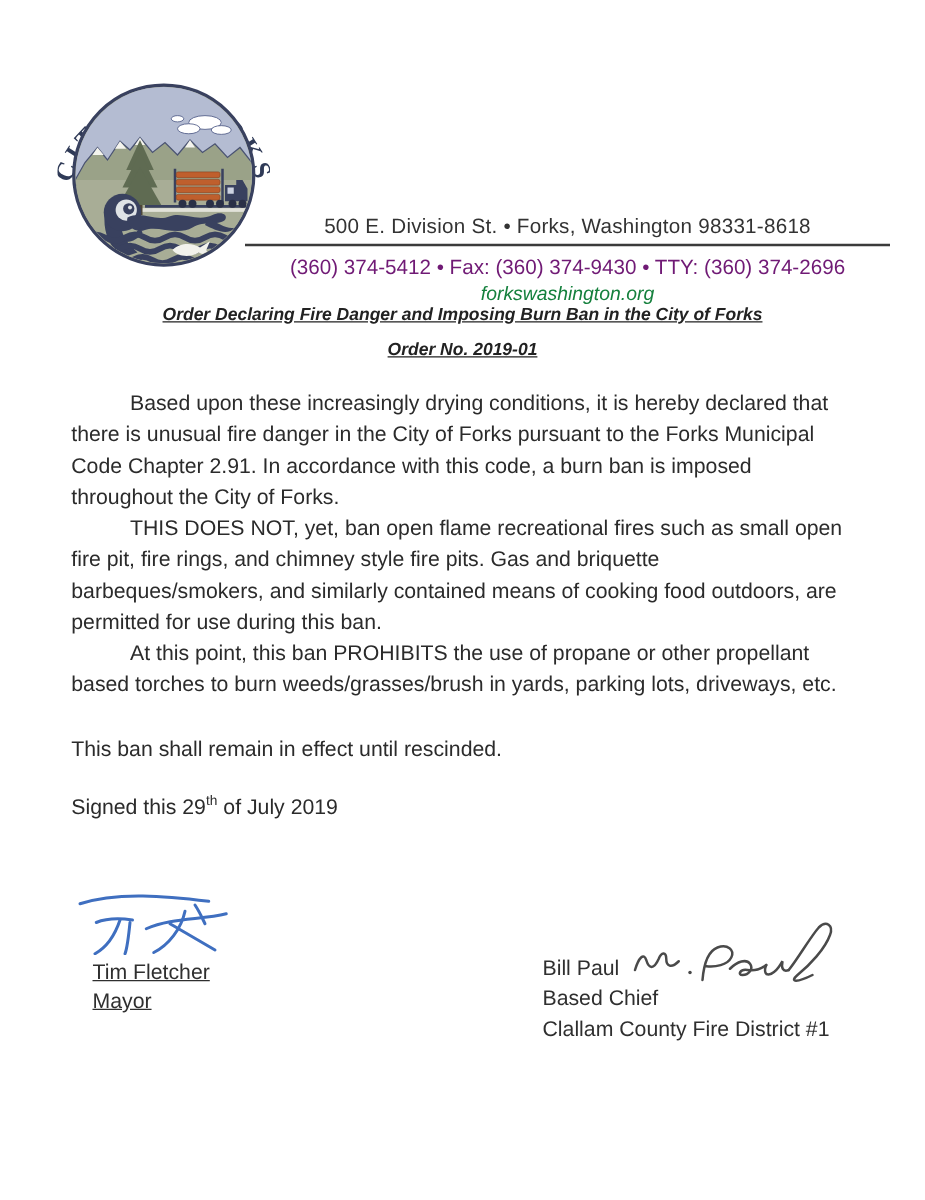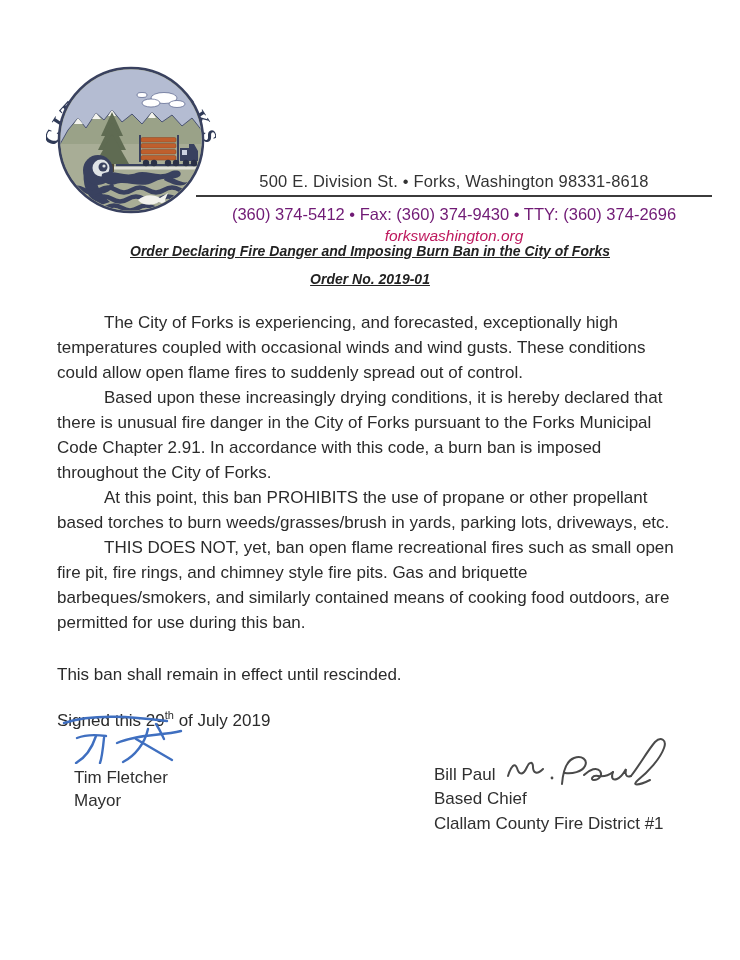--- a/index.html
+++ b/index.html
@@ -12,40 +12,40 @@
     color:#2f2f2f;
     overflow:hidden;
   }
 
   
   .seal{position:absolute;left:46px;top:18px;width:170px;height:208px;}
   .contact{position:absolute;left:196px;right:28px;top:128px;text-align:center;margin-top:44px;}
   .contact .address{font-size:16.5px;letter-spacing:.2px;color:#333;}
   .contact .rule{border:none;border-top:2px solid #3b3b3b;margin:4px 0 0 0;}
   .contact .phone{font-size:16.5px;margin-top:8px;color:#701a75;}
-  .contact .website{font-size:15.5px;font-style:italic;margin-top:3px;color:#be185d;}
+  .contact .website{font-size:15.5px;font-style:italic;margin-top:3px;color:#15803d;}
 
   
   .order-title{position:absolute;top:237px;left:0;width:100%;text-align:center;
     font-weight:bold;font-style:italic;font-size:14px;line-height:28px;color:#222;}
   .order-title .t-line{text-decoration:underline;}
 
   
   .body-text{position:absolute;left:57px;top:310px;width:628px;
     font-size:17px;line-height:25px;color:#2b2b2b;}
   .body-text p{margin:0;text-indent:47px;}
   .center-line{text-indent:0 !important;}
   .effect-line{margin-top:27px !important;}
   .signed-line{margin-top:21px !important;}
   .signed-line sup{font-size:11px;vertical-align:super;line-height:0;}
 
   
   .sig-mayor{position:absolute;left:57px;top:708px;font-size:17px;line-height:23px;}
   .sig-mayor .sig-img{display:block;margin-left:2px;}
-  .sig-mayor .sig-lines{padding-left:17px;margin-top:2px;}
+  .sig-mayor .sig-lines{padding-left:17px;margin-top:2px;text-decoration:underline;}
   .sig-chief{position:absolute;left:434px;top:763px;font-size:17px;line-height:24.5px;}
   .sig-chief .chief-row{position:relative;height:24px;}
   .sig-chief .chief-script{position:absolute;left:66px;top:-29px;}
 </style>
 </head>
 <body>
 
 <div class="page">
 
   <svg class="seal" viewBox="0 0 170 208" xmlns="http://www.w3.org/2000/svg">
@@ -139,24 +139,23 @@
     <div class="phone">(360) 374-5412 • Fax: (360) 374-9430 • TTY: (360) 374-2696</div>
     <div class="website">forkswashington.org</div>
   </div>
 
   <div class="order-title">
     <div class="t-line">Order Declaring Fire Danger and Imposing Burn Ban in the City of Forks</div>
     <div class="t-line">Order No. 2019-01</div>
   </div>
 
   <div class="body-text">
-    <p>The City of Forks is experiencing, and forecasted, exceptionally high temperatures coupled with occasional winds and wind gusts.  These conditions could allow open flame fires to suddenly spread out of control.</p>
     <p>Based upon these increasingly drying conditions, it is hereby declared that there is unusual fire danger in the City of Forks pursuant to the Forks Municipal Code Chapter 2.91.  In accordance with this code, a burn ban is imposed throughout the City of Forks.</p>
+    <p>THIS DOES NOT, yet, ban open flame recreational fires such as small open fire pit, fire rings, and chimney style fire pits.  Gas and briquette barbeques/smokers, and similarly contained means of cooking food outdoors, are permitted for use during this ban.</p>
     <p>At this point, this ban PROHIBITS the use of propane or other propellant based torches to burn weeds/grasses/brush in yards, parking lots, driveways, etc.</p>
-    <p>THIS DOES NOT, yet, ban open flame recreational fires such as small open fire pit, fire rings, and chimney style fire pits.  Gas and briquette barbeques/smokers, and similarly contained means of cooking food outdoors, are permitted for use during this ban.</p>
     <p class="center-line effect-line">This ban shall remain in effect until rescinded.</p>
     <p class="center-line signed-line"><span>Signed this 29</span><sup>th</sup><span> of July 2019</span></p>
   </div>
 
   <div class="sig-mayor">
     <svg class="sig-img" width="140" height="56" viewBox="0 0 140 56" xmlns="http://www.w3.org/2000/svg">
       <g fill="none" stroke="#3f6fc0" stroke-width="2.4" stroke-linecap="round">
         <path d="M 5,15 C 35,5 75,9 108,13"></path>
         <path d="M 18,30 C 28,26 40,27 47,28"></path>
         <path d="M 37,28 C 33,40 26,50 17,55"></path>

